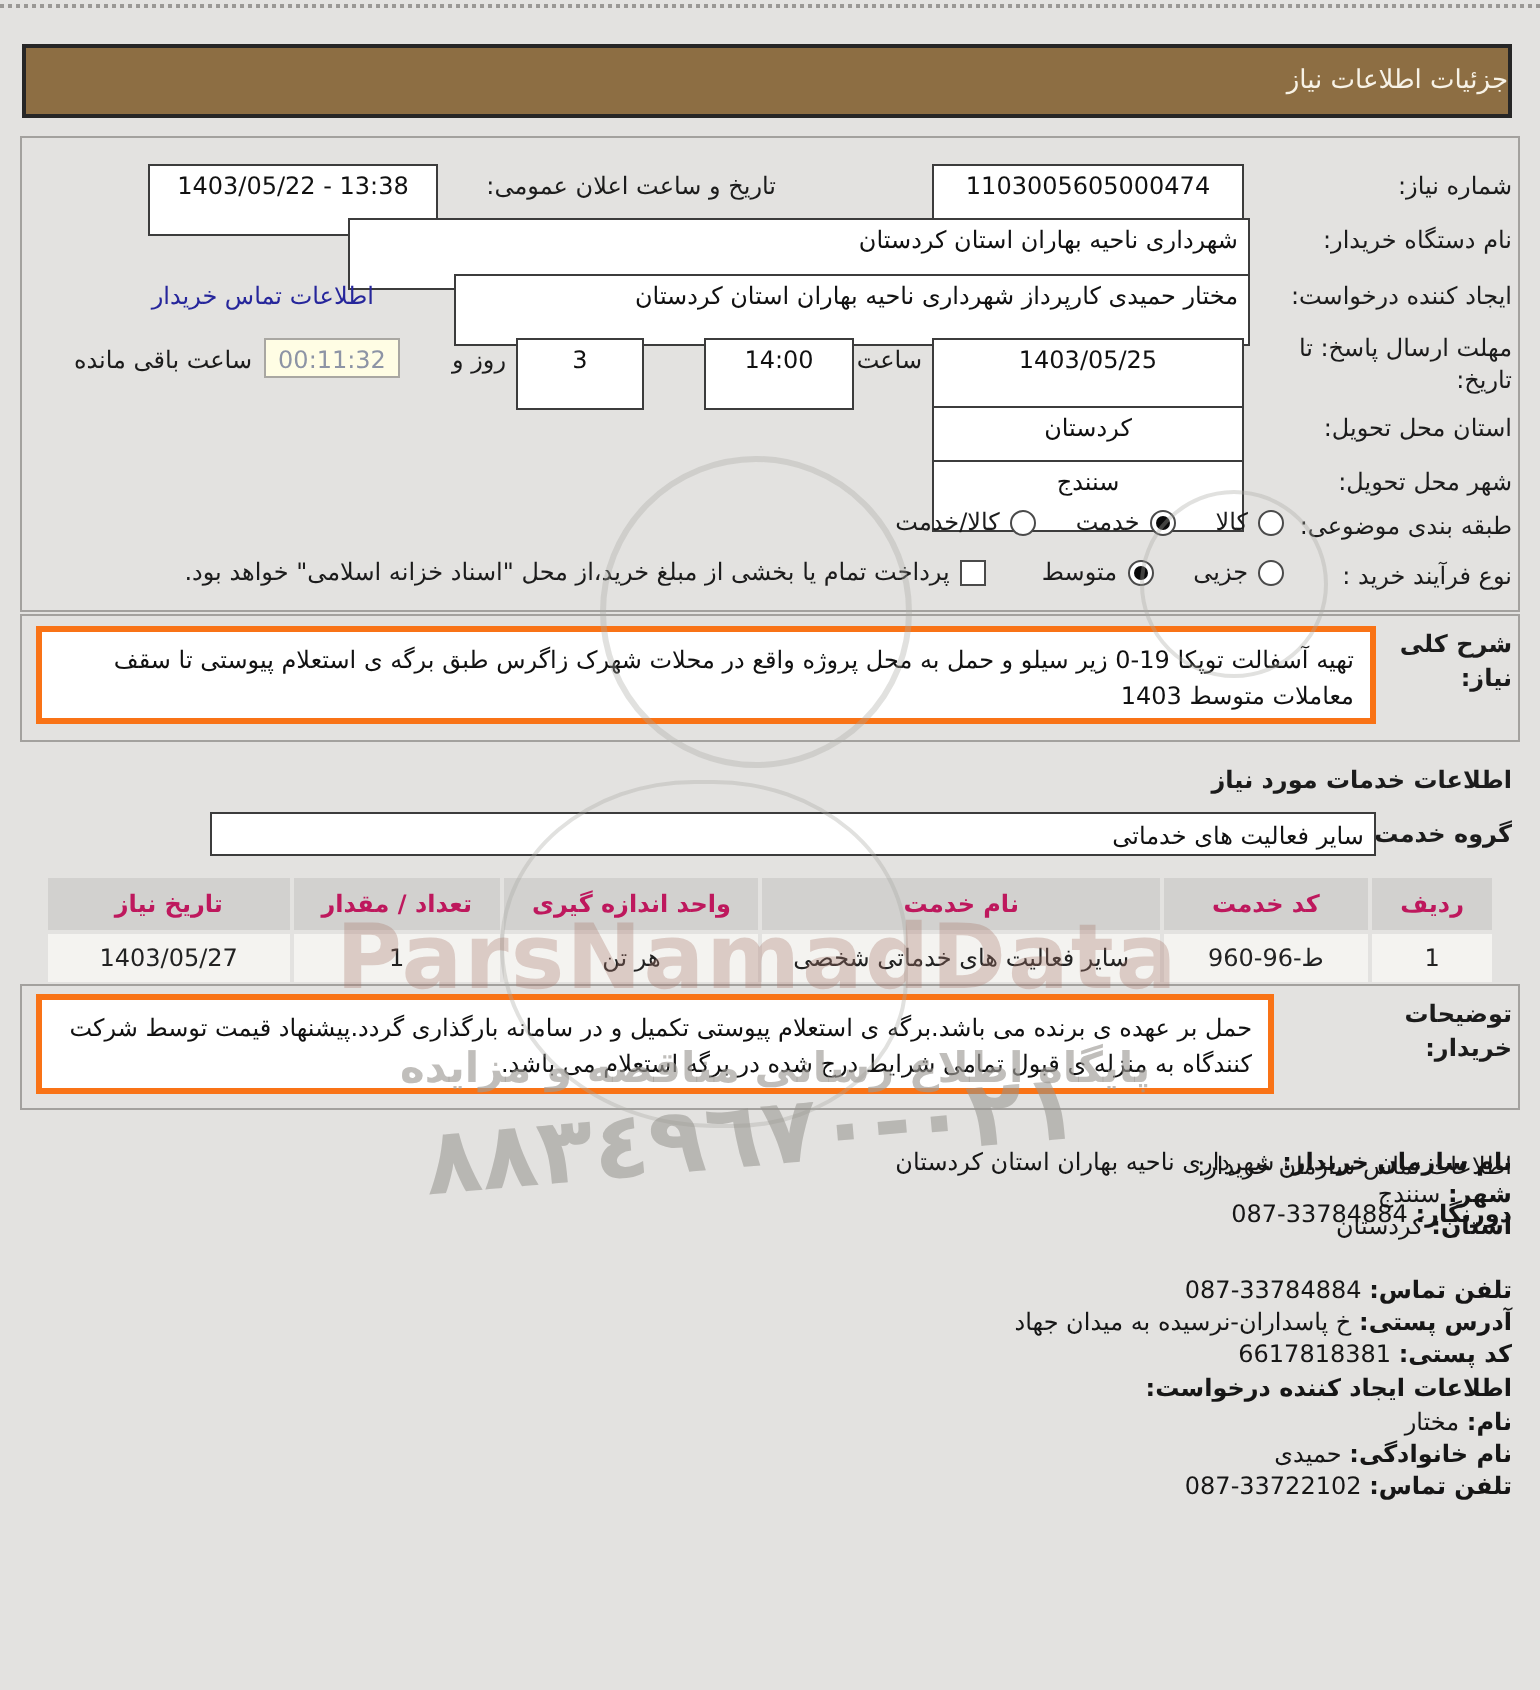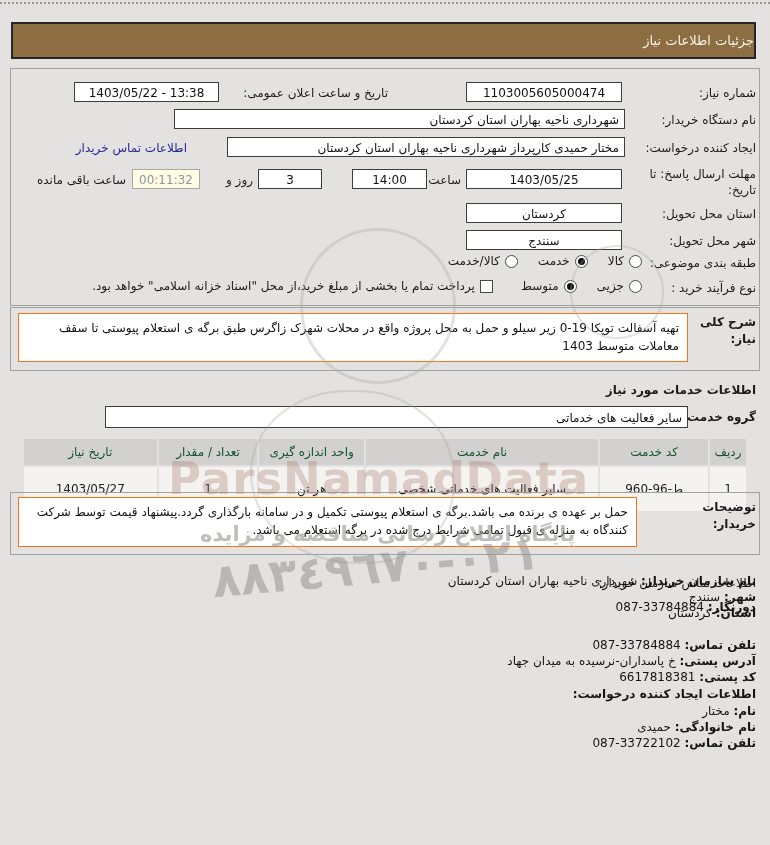--- a/index.html
+++ b/index.html
@@ -7,21 +7,21 @@
     width:770px;height:845px;position:relative;overflow:hidden;
     background:#e3e2e0;
     font-family:"DejaVu Sans", sans-serif;
     font-size:12px;color:#1c1c1c;direction:rtl;
   }
   .lbl{position:absolute;white-space:nowrap;font-size:12px;color:#1c1c1c;}
   .lbl.b{font-weight:bold;}
   .box{position:absolute;border:1px solid #a3a19e;}
   .inp{
     position:absolute;background:#ffffff;border:1px solid #3c3c3c;
-    height:20px;line-height:20px;font-size:12px;color:#111;
+    height:36px;line-height:20px;font-size:12px;color:#111;
     overflow:hidden;white-space:nowrap;box-sizing:border-box;
   }
   .inp.center{text-align:center;}
   .inp.rt{text-align:right;padding-right:5px;padding-left:5px;}
   .inp.ltr{direction:ltr;}
   .titlebar{
     position:absolute;left:11px;top:22px;width:745px;height:37px;
     background:#8d6e43;border:2px solid #262626;box-sizing:border-box;
     color:#f7f2e6;font-size:13px;line-height:33px;text-align:right;
   }
@@ -36,40 +36,40 @@
     border-radius:50%;background:#0a0a0a;
   }
   .chk{
     display:inline-block;width:13px;height:13px;border:1px solid #4a4a4a;
     background:#fff;box-sizing:border-box;flex:0 0 auto;
   }
   .optrow{position:absolute;display:flex;align-items:center;direction:rtl;white-space:nowrap;}
   .optrow .olbl{margin:0 5px 0 0;}
   .gap{display:inline-block;width:20px;}
   .whitebox{
-    position:absolute;background:#fff;border:1px solid #f97316;box-sizing:border-box;
+    position:absolute;background:#fff;border:3px solid #f97316;box-sizing:border-box;
     font-size:12px;line-height:18px;text-align:right;padding:5px 8px;color:#111;
   }
   .link{position:absolute;color:#26269b;white-space:nowrap;cursor:pointer;}
   .count{
     position:absolute;width:68px;height:20px;line-height:20px;text-align:center;
     background:#fffde4;border:1px solid #a9a7a2;color:#8d94a5;font-size:12px;
     box-sizing:border-box;direction:ltr;
   }
   table.svc{
     position:absolute;left:22px;top:437px;width:726px;
     border-collapse:separate;border-spacing:2px;direction:rtl;
     font-size:12px;
   }
   table.svc th{
-    background:#d2d1cf;color:#14532d;font-weight:normal;height:22px;
-    padding:2px 4px;white-space:nowrap;
+    background:#d2d1cf;color:#be185d;font-weight:bold;height:22px;
+    padding:2px 14px;white-space:nowrap;
   }
   table.svc td{
-    background:#f4f3f0;color:#222;height:24px;text-align:center;padding:10px 4px;margin-left:20px;
+    background:#f4f3f0;color:#222;height:24px;text-align:center;padding:0 4px;margin-left:20px;
   }
   .cline{position:absolute;right:14px;white-space:nowrap;font-size:12px;color:#161616;}
   .cline b{font-weight:bold;}
   .wm{position:absolute;pointer-events:none;z-index:5;}
   .wm-brand{
     font-size:45px;font-weight:bold;letter-spacing:1px;
     color:rgba(168,118,105,0.32);direction:ltr;font-family:"DejaVu Sans",sans-serif;
   }
   .wm-site{font-size:21px;font-weight:bold;color:rgba(158,155,150,0.65);}
   .wm-phone{

